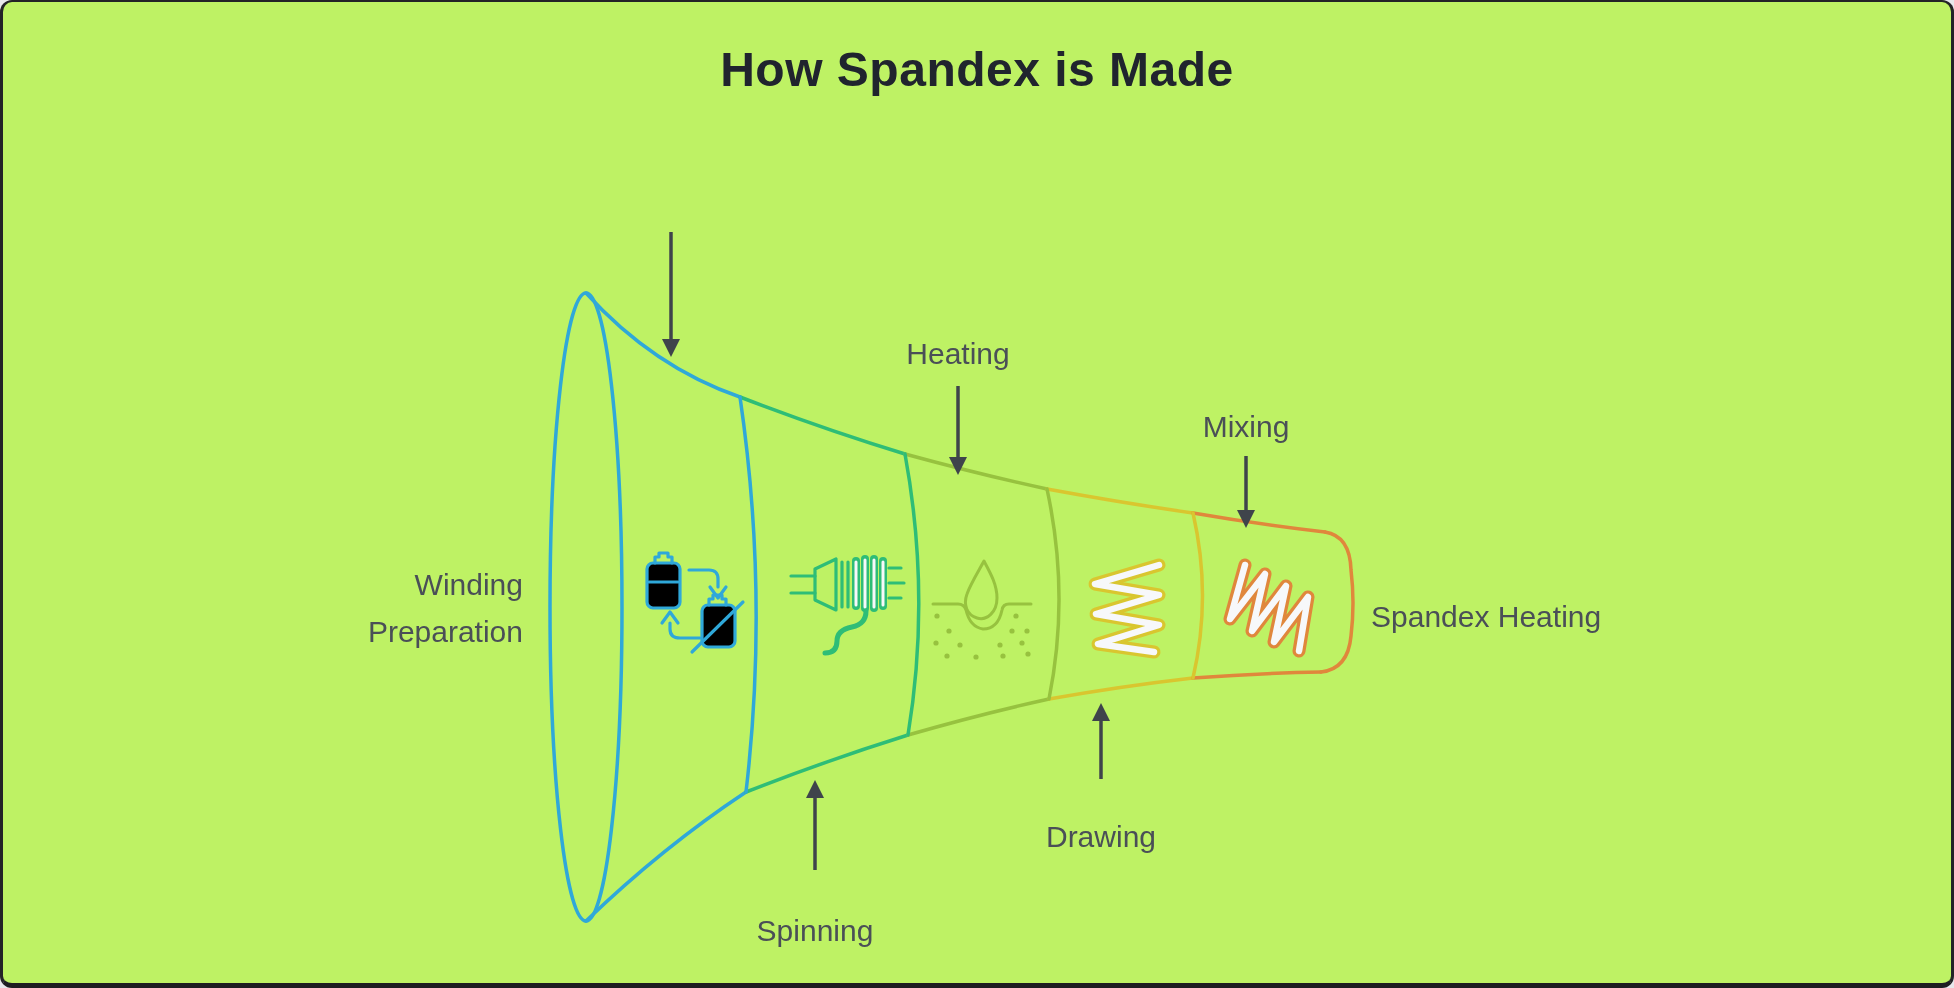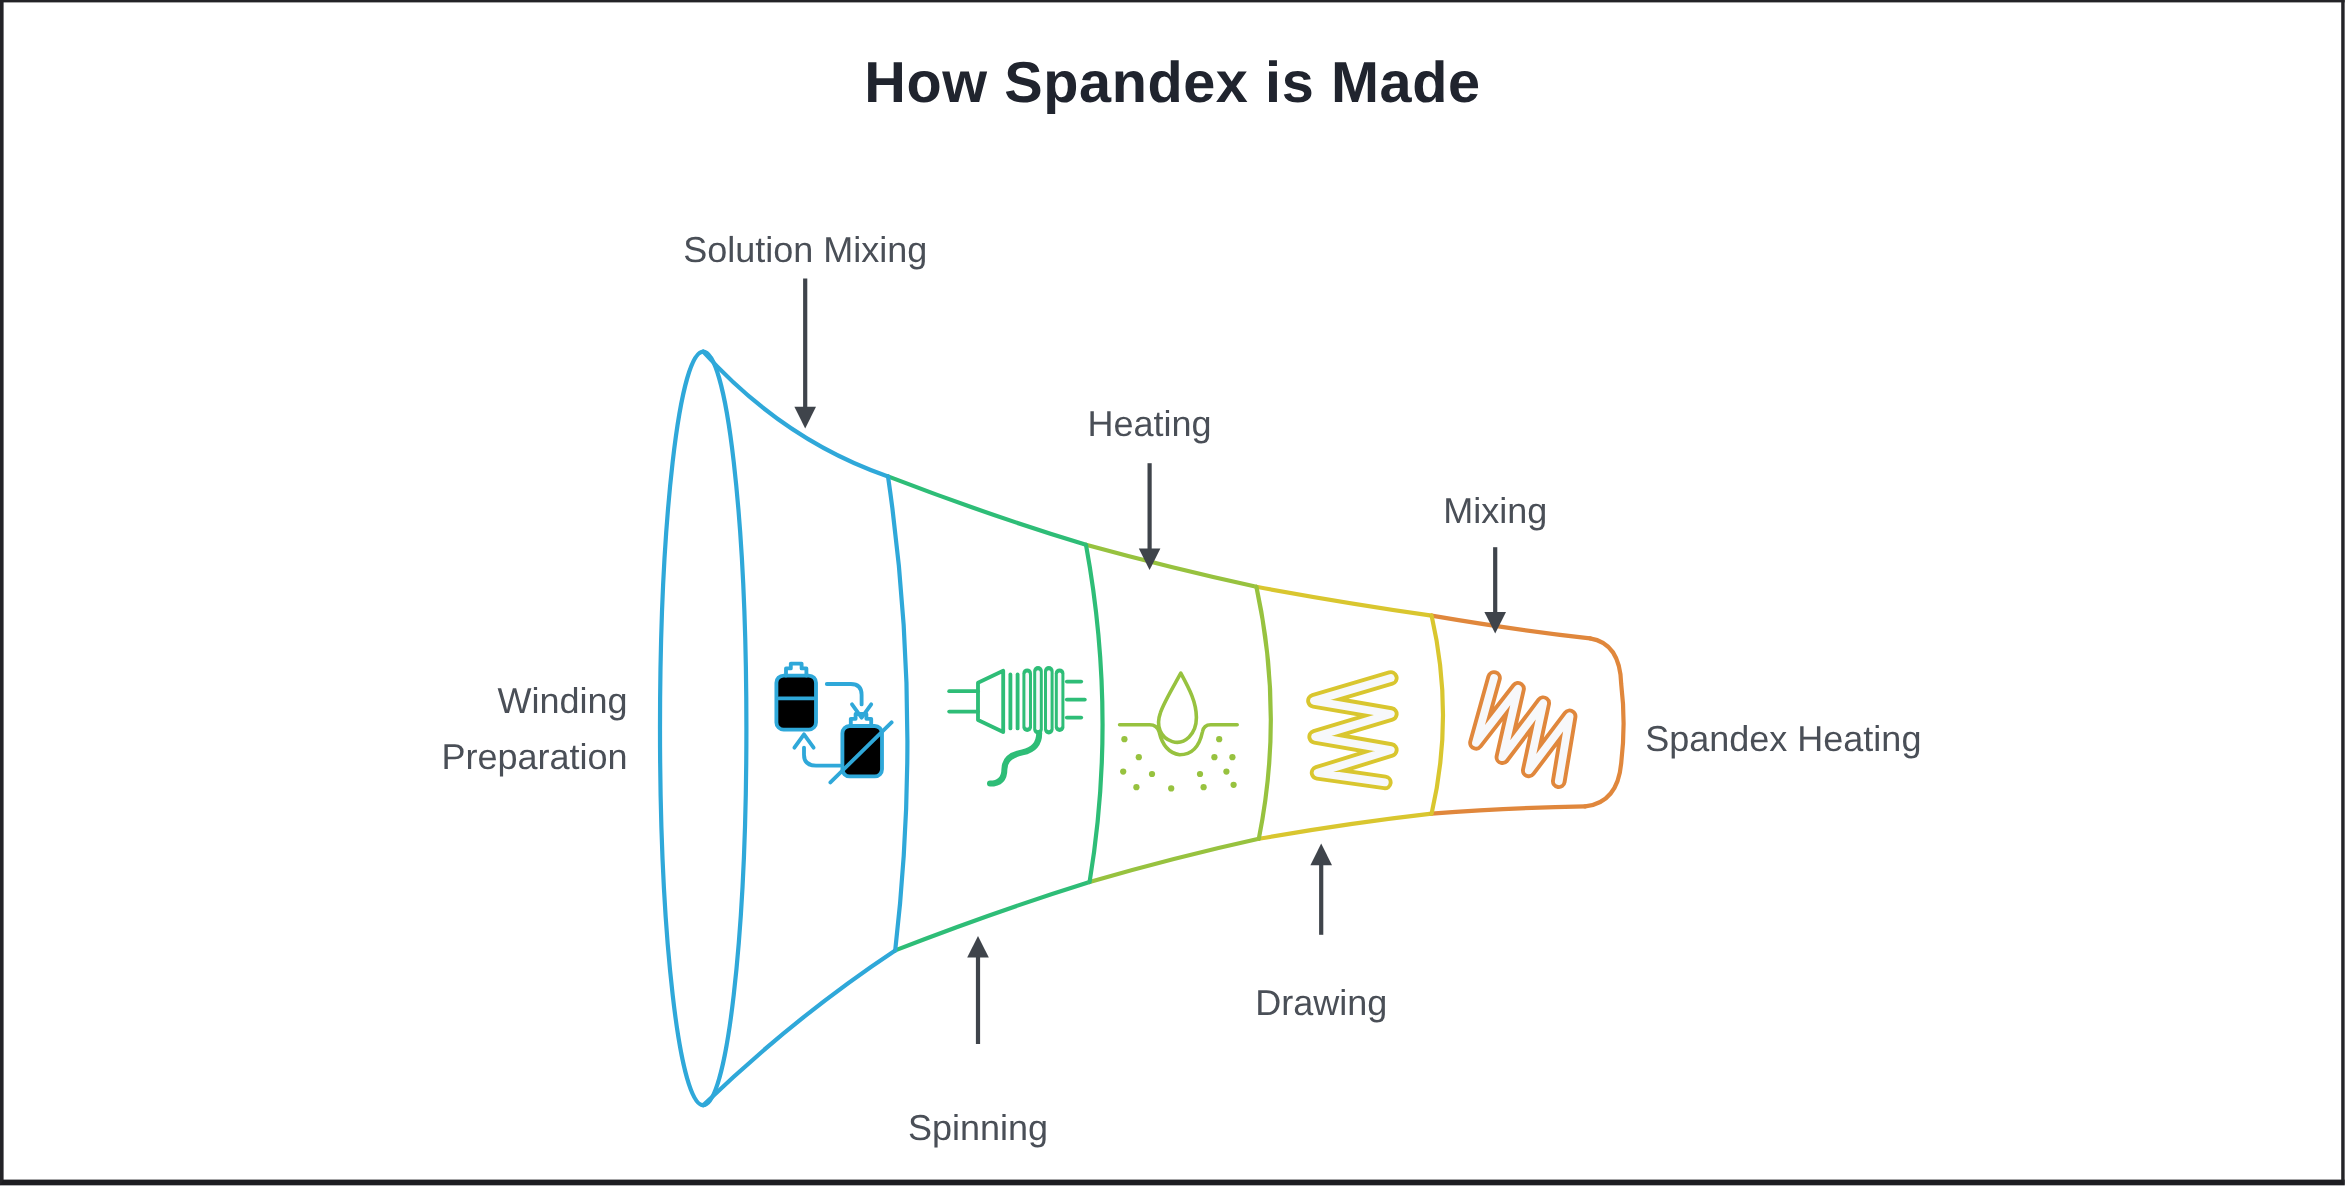--- a/index.html
+++ b/index.html
@@ -1,44 +1,45 @@
 <!DOCTYPE html>
 <html><head>
 <meta charset="utf-8">
 <style>
   html,body{margin:0;padding:0;background:#e8e8ec;}
   .canvas{
     position:relative;
     width:1954px;height:988px;
     box-sizing:border-box;
-    background:#ffffff;
+    background:#bef264;
     border-top:2px solid #232327;
     border-left:3px solid #232327;
     border-right:3px solid #232327;
     border-bottom:5px solid #1d1d21;
     overflow:hidden;
     font-family:"Liberation Sans", sans-serif;
+    border-radius:12px;
   }
   .diagram-title{
     position:absolute;left:0;right:0;top:40px;
     text-align:center;
     font-size:48px;font-weight:700;color:#20242e;
     letter-spacing:0.5px;
   }
   .stage-label{
     position:absolute;
     font-size:30px;color:#4a4f57;
     text-align:center;line-height:1.55;
   }
   .lbl-solution{left:518px;top:184px;width:300px;}
   .lbl-heating{left:805px;top:329px;width:300px;}
   .lbl-winding{left:1093px;top:402px;width:300px;}
   .lbl-polymer{left:278px;top:560px;width:242px;text-align:right;}
   .lbl-fibers{left:1368px;top:592px;width:330px;text-align:left;}
-  .lbl-spinning{left:662px;top:906px;width:300px;margin-top:10px;}
+  .lbl-spinning{left:662px;top:906px;width:300px;}
   .lbl-drawing{left:948px;top:812px;width:300px;}
   svg.funnel{position:absolute;left:0;top:0;}
   .funnel path, .funnel ellipse, .funnel line{fill:none;}
   .arrow-line{stroke:#3f444b;stroke-width:3.5;}
   .arrow-head{fill:#3f444b;stroke:none;}
 </style>
 </head>
 <body>
 
 <div class="canvas">
@@ -151,20 +152,19 @@
       <line class="arrow-line" x1="812" y1="868" x2="812" y2="793"></line>
       <polygon class="arrow-head" points="812,778 803,796 821,796"></polygon>
     </g>
     <g>
       <line class="arrow-line" x1="1098" y1="777" x2="1098" y2="716"></line>
       <polygon class="arrow-head" points="1098,701 1089,719 1107,719"></polygon>
     </g>
   </svg>
 
   <div class="stage-label lbl-polymer">Winding Preparation</div>
-  <div class="stage-label lbl-solution">Solution Mixing</div>
   <div class="stage-label lbl-spinning">Spinning</div>
   <div class="stage-label lbl-drawing">Drawing</div>
   <div class="stage-label lbl-heating">Heating</div>
   <div class="stage-label lbl-winding">Mixing</div>
   <div class="stage-label lbl-fibers">Spandex Heating</div>
 
 </div>
 
 </body></html>

